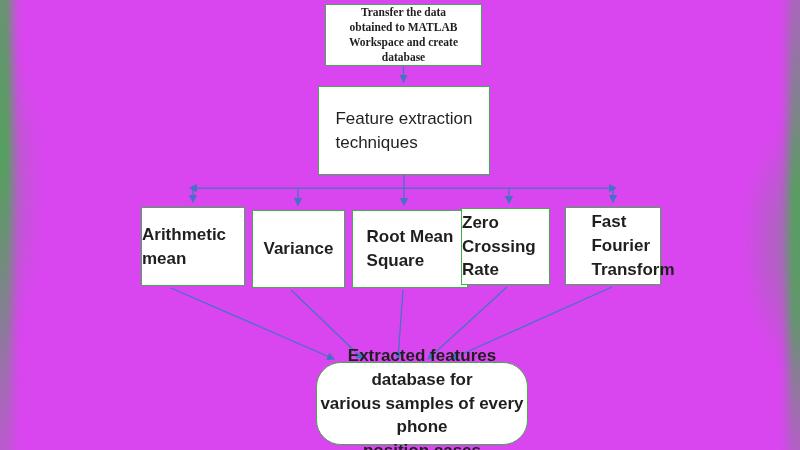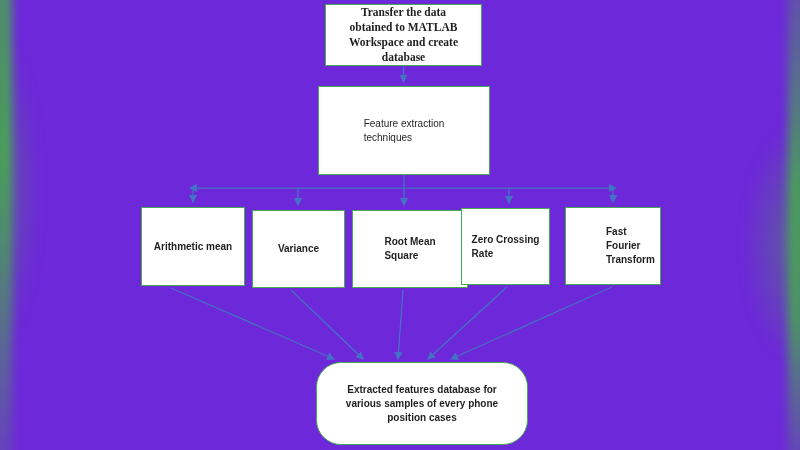--- a/index.html
+++ b/index.html
@@ -5,21 +5,21 @@
   :root{
     --green:#46ab4d;
     --arrow:#4472c4;
     --text:#1f1f1f;
   }
   html,body{margin:0;padding:0;background:#ffffff;}
   .stage{
     position:relative;
     width:800px;height:450px;
     overflow:hidden;
-    background:#6d28d9;
+    background:#d946ef;
     font-family:"Liberation Sans", sans-serif;
     color:var(--text);
   }
   
   .glow{position:absolute;pointer-events:none;}
   .glow-left{
     left:-6px;top:-10px;width:18px;height:470px;
     background:linear-gradient(to bottom,
       rgba(70,171,77,.80), rgba(70,171,77,.92) 35%,
       rgba(70,171,77,.55) 72%, rgba(70,171,77,.18));
@@ -46,21 +46,21 @@
   svg.connectors{position:absolute;left:0;top:0;width:800px;height:450px;}
   svg.connectors .edge{stroke:var(--arrow);stroke-width:1.25;fill:none;}
   svg.connectors .head{fill:var(--arrow);}
   
   .node{
     position:absolute;
     background:#ffffff;
     border:1.6px solid var(--green);
     display:flex;align-items:center;justify-content:center;
     box-sizing:border-box;
-    font-size:10px;
+    font-size:17px;
     line-height:1.4;
   }
   .node .label{white-space:pre-line;}
   .n-transfer{left:325px;top:4px;width:157px;height:62px;
     font-family:"Liberation Serif", serif;font-weight:bold;font-size:11.5px;line-height:1.3;}
   .n-transfer .label{text-align:center;}
   .n-feature{left:318px;top:86px;width:172px;height:89px;}
   .n-feature .label{text-align:left;}
   .n-mean{left:141px;top:207px;width:104px;height:79px;font-weight:bold;}
   .n-variance{left:252px;top:210px;width:93px;height:78px;font-weight:bold;}

